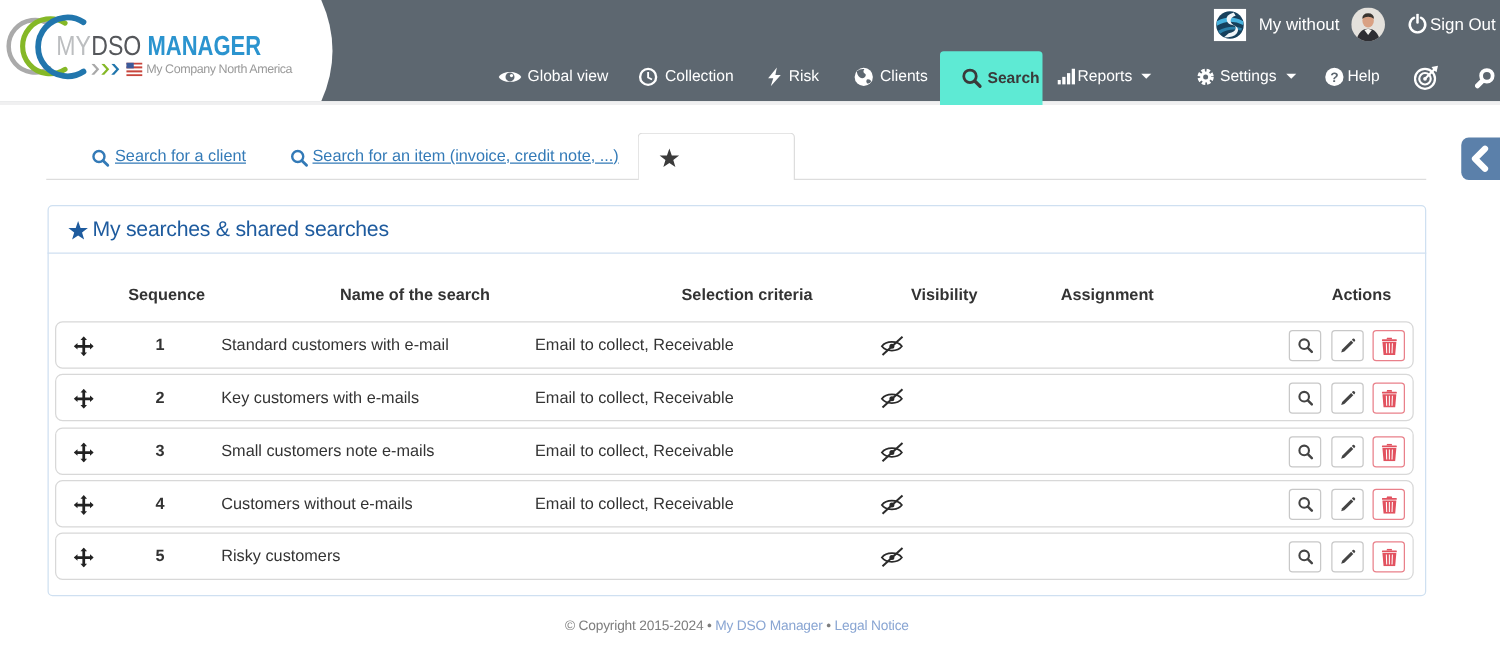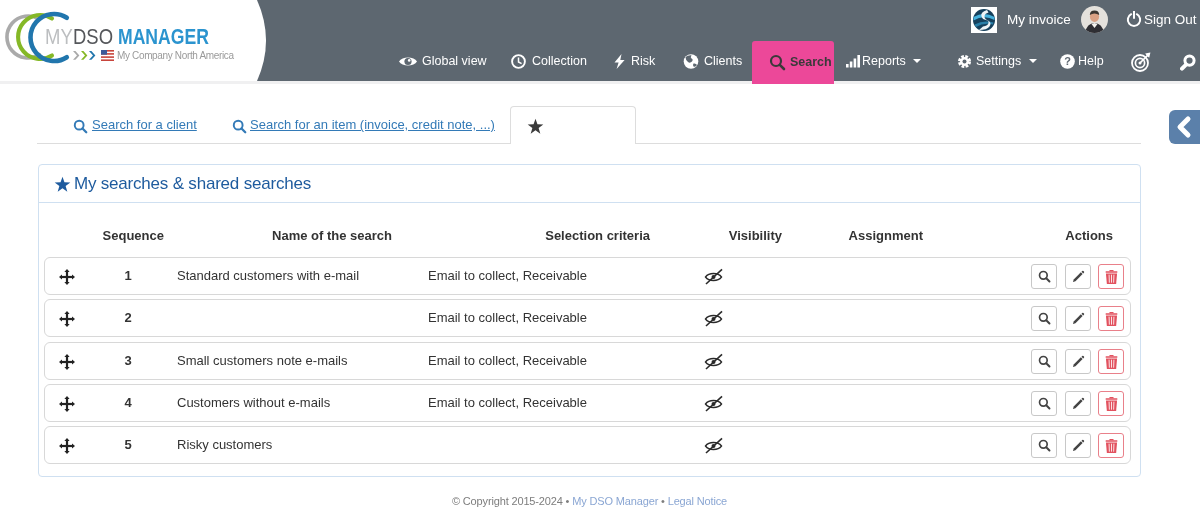--- a/index.html
+++ b/index.html
@@ -25,21 +25,21 @@
 .navtop { color:#fff; font-size:13.5px; line-height:26px; height:26px; top:7px; }
 #sq-logo { left:971px; top:7px; }
 #my-acct { left:1007px; }
 #avatar { left:1081px; top:6px; }
 #power { left:1126px; top:11px; }
 #signout { left:1144px; }
 
 
 .nav-item { top:43px; height:37px; line-height:37px; color:#fff; font-size:12.5px; white-space:nowrap; }
 .nav-ico { top:43px; height:37px; display:flex; align-items:center; }
-#searchtab { left:752px; top:41px; width:82px; height:43px; background:#ec4899; border-radius:3px 3px 0 0; }
+#searchtab { left:752px; top:41px; width:82px; height:43px; background:#5eead4; border-radius:3px 3px 0 0; }
 #searchtab .ico { position:absolute; left:17px; top:13px; }
 #searchtab .txt { position:absolute; left:38px; top:0; height:43px; line-height:43px; font-size:12.5px; font-weight:bold; color:#3a3a3a; }
 .caret { width:0; height:0; border-left:4px solid transparent; border-right:4px solid transparent; border-top:4px solid #fff; display:inline-block; }
 
 
 #tabline { left:37px; top:143px; width:1104px; height:1px; background:#ddd; }
 .tablink { top:106px; height:37px; line-height:37px; color:#337ab7; font-size:13px; white-space:nowrap;text-decoration:underline; }
 #tab3 { left:510px; top:106px; width:126px; height:38px; background:#fff; border:1px solid #ddd; border-bottom:none; border-radius:4px 4px 0 0; z-index:3; }
 #tab3 .txt { position:absolute; left:37px; top:0; height:36px; line-height:36px; font-weight:bold; color:#444; font-size:13px; }
 
@@ -103,21 +103,21 @@
 </svg>
 <div id="lg-sub" class="abs">My Company North America</div>
 
 <svg id="sq-logo" class="abs" width="26" height="26">
   <rect width="26" height="26" fill="#fff"></rect>
   <circle cx="13" cy="13" r="11" fill="#16405c"></circle>
   <path d="M2.5 10 Q13 4 23.5 10 L23.5 13 Q13 7.5 2.5 13.5 Z" fill="#45b1dd"></path>
   <path d="M3.5 17.5 Q13 12.5 22.5 15.5 L22 17.5 Q13 15 5 20 Z" fill="#2a7fa8"></path>
   <path d="M16 3 Q9 5 10.5 9.5 Q11.5 12.5 15 13 Q18 13.5 17.5 16 Q17 18.5 12 19.5 L8 23 Q16 23 18.5 19.5 Q21 15.5 17 13.5 Q13.5 12 13.5 9.5 Q13.5 6.5 17.5 5.5 Z" fill="#eef4f7"></path>
 </svg>
-<div id="my-acct" class="abs navtop">My invoice</div>
+<div id="my-acct" class="abs navtop">My without</div>
 <svg id="avatar" class="abs" width="27" height="27">
   <defs>
       <clipPath id="avc">
         <circle cx="13.5" cy="13.5" r="13.5"></circle>
       </clipPath>
     </defs>
   <g clip-path="url(#avc)">
     <rect width="27" height="27" fill="#e4e1dc"></rect>
     <path d="M4 27 Q6 17 13.5 17 Q21 17 23 27 Z" fill="#2e2e33"></path>
     <path d="M10.5 18 L13.5 22 L16.5 18 L13.5 17 Z" fill="#f4f2ee"></path>
@@ -302,20 +302,21 @@
 <g fill="#222" stroke="#222">
         <line x1="2" y1="8" x2="14" y2="8" stroke-width="2.2"></line>
         <line x1="8" y1="2" x2="8" y2="14" stroke-width="2.2"></line>
 <path d="M8 0 L5.4 3 L10.6 3 Z" stroke="none"></path>
         <path d="M8 16 L5.4 13 L10.6 13 Z" stroke="none"></path>
 <path d="M0 8 L3 5.4 L3 10.6 Z" stroke="none"></path>
         <path d="M16 8 L13 5.4 L13 10.6 Z" stroke="none"></path>
       </g>
     </svg>
 <div class="cell seq">2</div>
+<div class="cell name">Key customers with e-mails</div>
 <div class="cell crit">Email to collect, Receivable</div>
 <svg class="eyeslash" style="position:absolute" width="19" height="17" viewBox="0 0 19 17">
 <path d="M1.5 9 C5 4.4 14 4.4 17.5 9 C14 13.6 5 13.6 1.5 9 Z" fill="none" stroke="#2a2a2a" stroke-width="1.4"></path>
 <circle cx="9.5" cy="9" r="2" fill="#2a2a2a"></circle>
 <line x1="2" y1="16" x2="18" y2="1.4" stroke="#2a2a2a" stroke-width="1.6"></line>
     </svg>
 <div class="btn search">
       <svg width="13" height="13" viewBox="0 0 17 17">
         <circle cx="7" cy="7" r="5" fill="none" stroke="#444" stroke-width="2.2"></circle>
         <line x1="10.8" y1="10.8" x2="15" y2="15" stroke="#444" stroke-width="2.6" stroke-linecap="round"></line>

